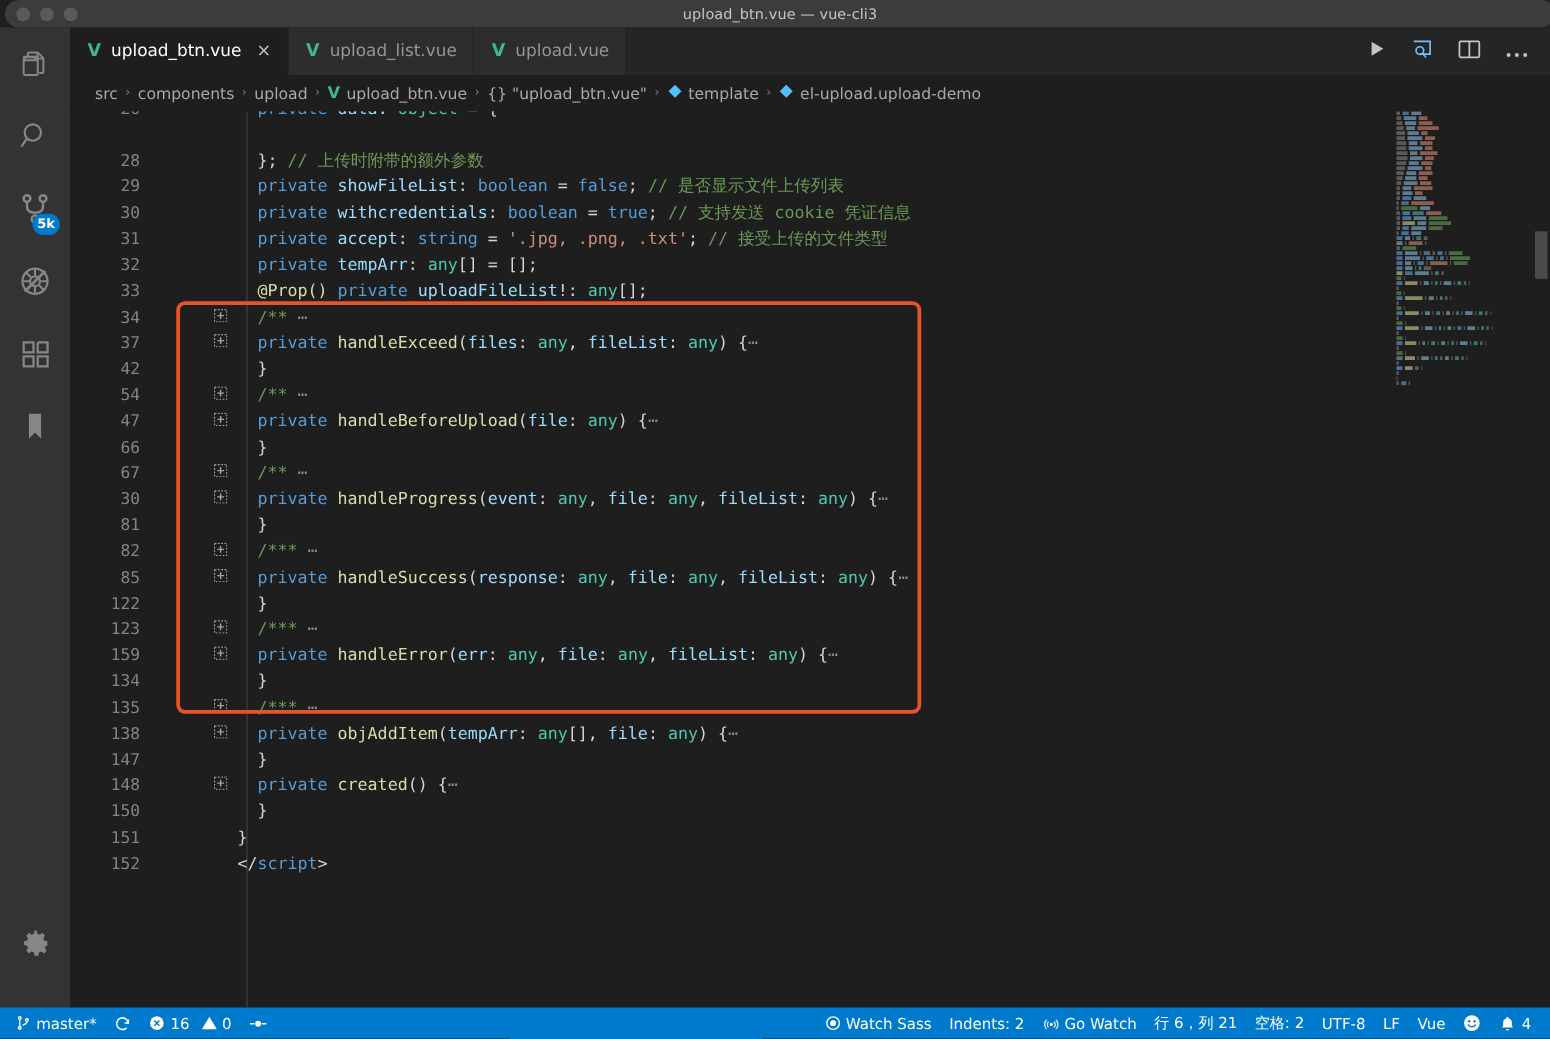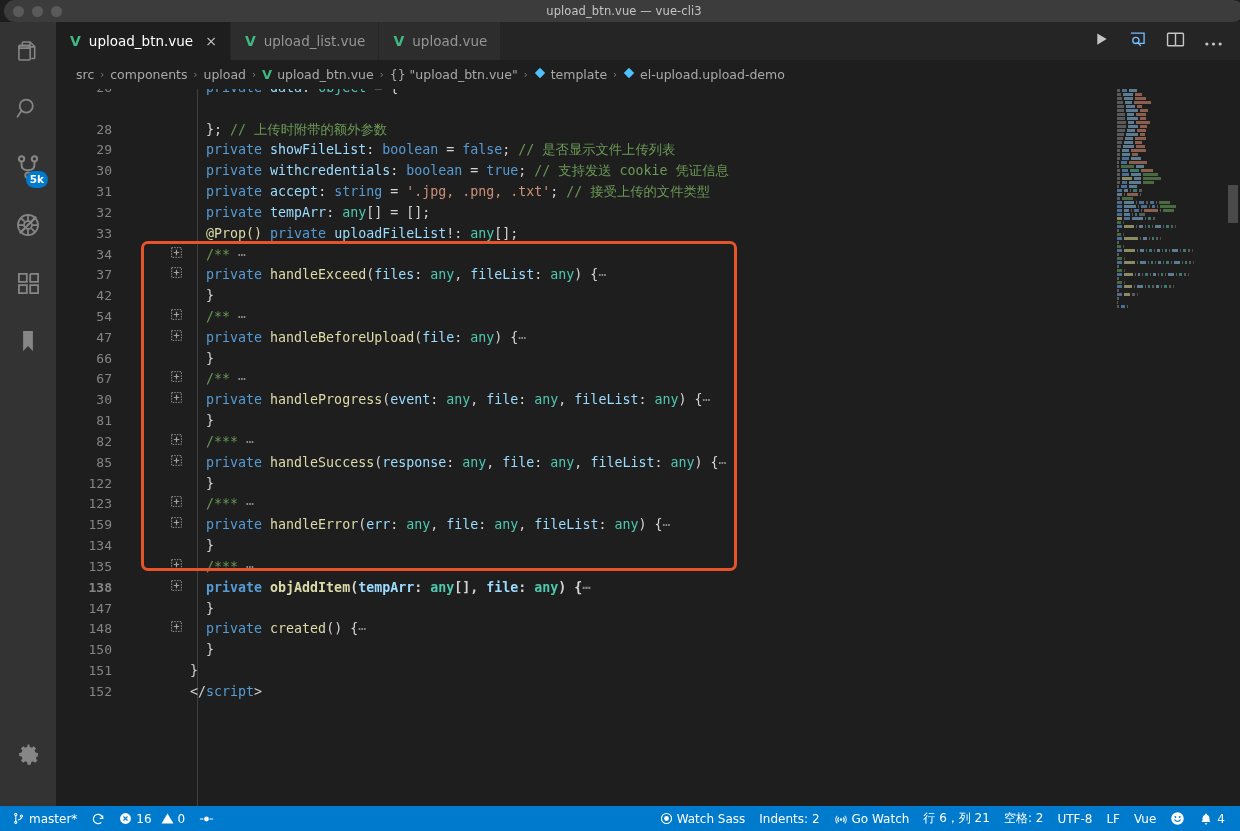--- a/index.html
+++ b/index.html
@@ -377,21 +377,21 @@
             </svg></span><span class="code"><span class="cm">  /***</span><span class="fold-ell"> ⋯</span></span></div>
         <div class="line" style="position: absolute; left: 0px; right: 0px; top: 426.22px;"><span class="ln">159</span><span class="fold"><svg width="11" height="11" viewBox="0 0 12 12" fill="none" stroke="#a0a0a0" stroke-width="1">
               <rect x="0.7" y="0.7" width="10.6" height="10.6" stroke-dasharray="1.6 1.3"></rect>
               <path d="M6 3v6M3 6h6" stroke-width="1.3"></path>
             </svg></span><span class="code"><span class="pn">  </span><span class="k">private</span><span class="pn"> </span><span class="fn">handleError</span><span class="pn">(</span><span class="var">err</span><span class="pn">: </span><span class="ty">any</span><span class="pn">, </span><span class="var">file</span><span class="pn">: </span><span class="ty">any</span><span class="pn">, </span><span class="var">fileList</span><span class="pn">: </span><span class="ty">any</span><span class="pn">) {</span><span class="fold-ell">⋯</span></span></div>
         <div class="line" style="position: absolute; left: 0px; right: 0px; top: 447.04px;"><span class="ln">134</span><span class="code"><span class="pn">  }</span></span></div>
         <div class="line" style="position: absolute; left: 0px; right: 0px; top: 467.86px;"><span class="ln">135</span><span class="fold"><svg width="11" height="11" viewBox="0 0 12 12" fill="none" stroke="#a0a0a0" stroke-width="1">
               <rect x="0.7" y="0.7" width="10.6" height="10.6" stroke-dasharray="1.6 1.3"></rect>
               <path d="M6 3v6M3 6h6" stroke-width="1.3"></path>
             </svg></span><span class="code"><span class="cm">  /***</span><span class="fold-ell"> ⋯</span></span></div>
-        <div class="line" style="position: absolute; left: 0px; right: 0px; top: 488.68px; font-weight: bold;"><span class="ln">138</span><span class="fold"><svg width="11" height="11" viewBox="0 0 12 12" fill="none" stroke="#a0a0a0" stroke-width="1">
+        <div class="line" style="position: absolute; left: 0px; right: 0px; top: 488.68px;"><span class="ln">138</span><span class="fold"><svg width="11" height="11" viewBox="0 0 12 12" fill="none" stroke="#a0a0a0" stroke-width="1">
               <rect x="0.7" y="0.7" width="10.6" height="10.6" stroke-dasharray="1.6 1.3"></rect>
               <path d="M6 3v6M3 6h6" stroke-width="1.3"></path>
             </svg></span><span class="code"><span class="pn">  </span><span class="k">private</span><span class="pn"> </span><span class="fn">objAddItem</span><span class="pn">(</span><span class="var">tempArr</span><span class="pn">: </span><span class="ty">any</span><span class="pn">[], </span><span class="var">file</span><span class="pn">: </span><span class="ty">any</span><span class="pn">) {</span><span class="fold-ell">⋯</span></span></div>
         <div class="line" style="position: absolute; left: 0px; right: 0px; top: 509.5px;"><span class="ln">147</span><span class="code"><span class="pn">  }</span></span></div>
         <div class="line" style="position: absolute; left: 0px; right: 0px; top: 530.32px;"><span class="ln">148</span><span class="fold"><svg width="11" height="11" viewBox="0 0 12 12" fill="none" stroke="#a0a0a0" stroke-width="1">
               <rect x="0.7" y="0.7" width="10.6" height="10.6" stroke-dasharray="1.6 1.3"></rect>
               <path d="M6 3v6M3 6h6" stroke-width="1.3"></path>
             </svg></span><span class="code"><span class="pn">  </span><span class="k">private</span><span class="pn"> </span><span class="fn">created</span><span class="pn">() {</span><span class="fold-ell">⋯</span></span></div>
         <div class="line" style="position: absolute; left: 0px; right: 0px; top: 551.14px;"><span class="ln">150</span><span class="code"><span class="pn">  }</span></span></div>
         <div class="line" style="position: absolute; left: 0px; right: 0px; top: 571.96px;"><span class="ln">151</span><span class="code"><span class="pn">}</span></span></div>

